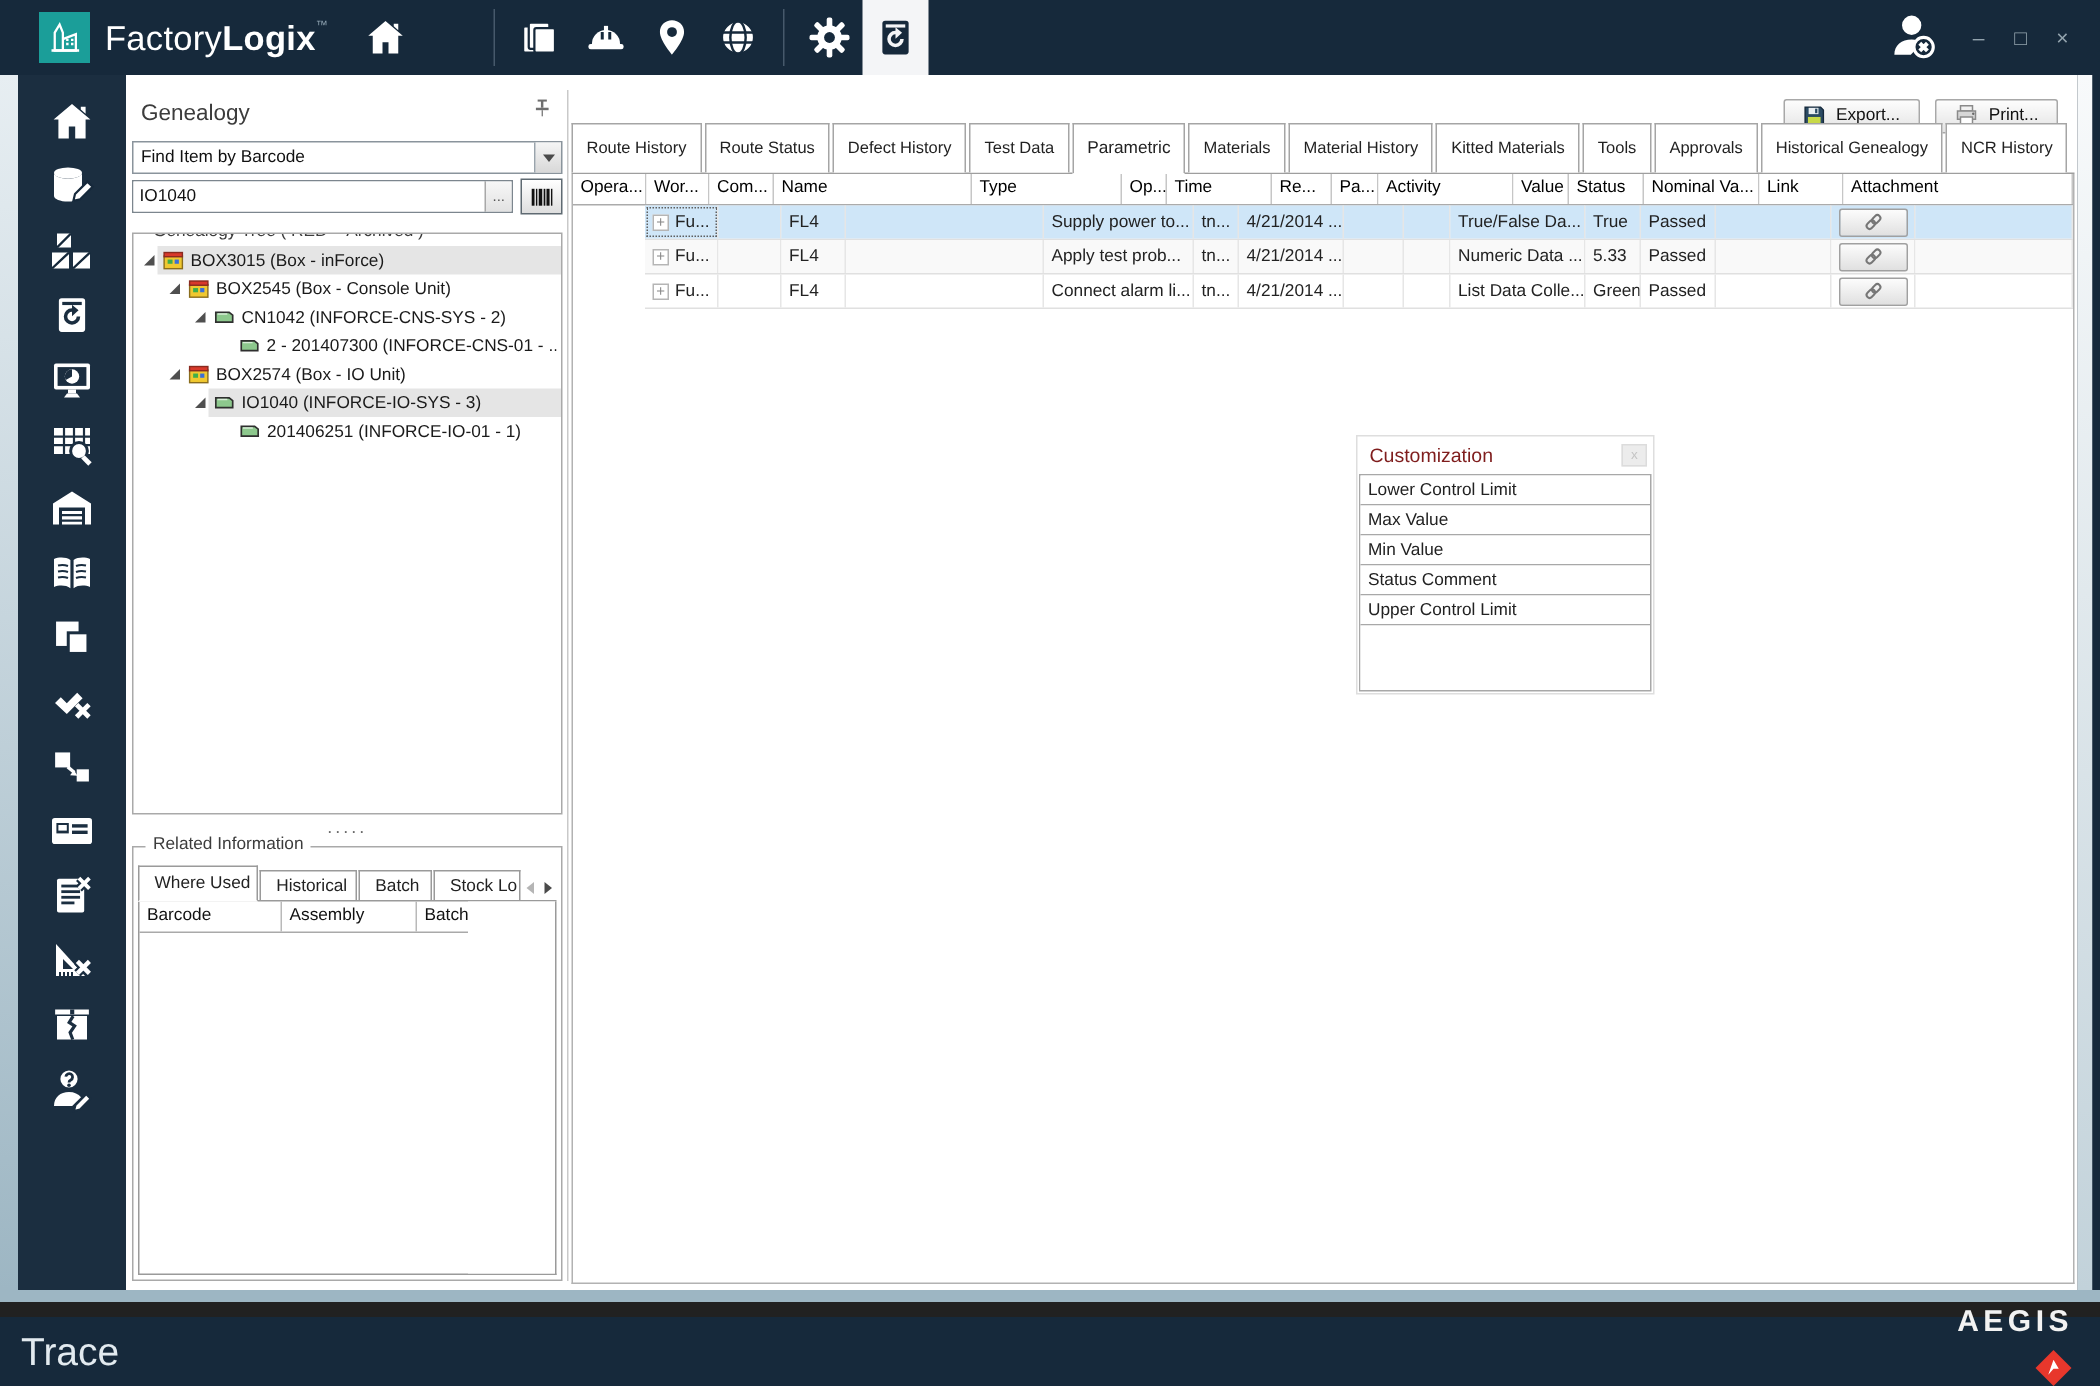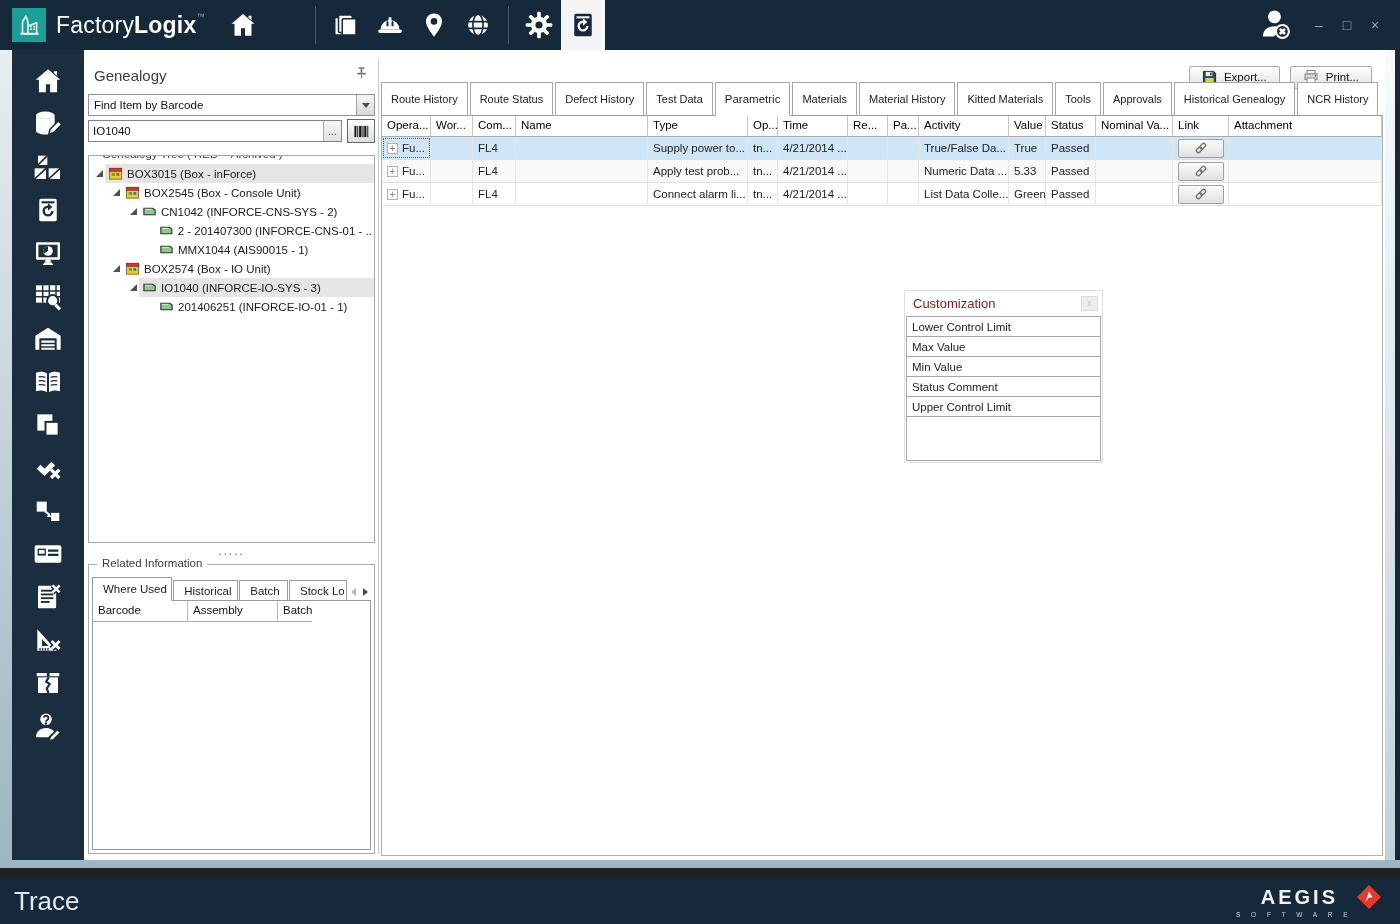--- a/index.html
+++ b/index.html
@@ -1,21 +1,21 @@
 <!DOCTYPE html>
 <html><head>
 <meta charset="utf-8">
 <style>
   * { margin:0; padding:0; box-sizing:border-box; }
   html,body { width:1400px; height:924px; font-family:"Liberation Sans","DejaVu Sans",sans-serif; background:#16293b; overflow:hidden; }
   .window { position:relative; width:1400px; height:924px; display:flex; flex-direction:column; }
 
   
   .topbar { height:50px; background:#16293b; display:flex; align-items:center; flex-shrink:0; }
-  .brand { display:flex; align-items:center; padding-left:12px; }
+  .brand { display:flex; align-items:center; padding-left:26px; }
   .brand-logo { width:34px; height:34px; background:#1b9e99; display:flex; align-items:center; justify-content:center; }
   .brand-text { margin-left:10px; font-size:23px; color:#fff; letter-spacing:.2px; }
   .brand-text .b1 { font-weight:400; }
   .brand-text .b2 { font-weight:700; }
   .brand-tm { font-size:8px; color:#8fa3b1; vertical-align:top; }
   .tb-home { margin-left:16px; }
   .tb-ico { width:44px; height:50px; display:flex; align-items:center; justify-content:center; cursor:pointer; }
   .tb-div { width:1px; height:38px; background:#46596b; margin:0 8px; }
   .tb-group { display:flex; align-items:center; margin-left:42px; }
   .tb-active { background:#f4f5f7; }
@@ -81,21 +81,21 @@
   .btn { height:23px; border:1px solid #a8a8a8; border-radius:2px; background:linear-gradient(#fdfdfd,#e3e3e3); display:flex; align-items:center; gap:7px; padding:0 12px; font-size:11.5px; color:#111; cursor:pointer; }
 
   .mtabs { display:flex; align-items:flex-end; height:22px; border-bottom:1px solid #9e9e9e; }
   .mtab { height:20px; border:1px solid #a5a5a5; border-bottom:none; background:#fff; font-size:11px; color:#222; display:flex; align-items:center; padding:16px 9px; margin-right:2px; cursor:pointer; white-space:nowrap; }
   .mtab.active { height:23px; margin-bottom:-1px; position:relative; z-index:2; border-bottom:1px solid #fff; font-size:11.5px; }
 
   .mgrid { flex:1; border:1px solid #b2b2b2; border-top:none; display:flex; flex-direction:column; position:relative; min-height:0; background:#fff; }
   .grow { display:grid; grid-template-columns:49px 42px 43px 132px 100px 30px 70px 40px 31px 90px 37px 50px 77px 56px 1fr; }
   .ghead { height:21px; border-bottom:1px solid #ababab; }
   .ghead > div { font-size:11.5px; color:#000; padding:3px 0 0 5px; border-right:1px solid #c6c6c6; white-space:nowrap; overflow:hidden; background:#fff; }
-  .drow { height:23px; border-bottom:1px solid #e0e0e0; }
+  .drow { height:23px; border-bottom:1px solid #e0e0e0;margin-left:48px; }
   .drow > div { font-size:11.5px; color:#222; line-height:22px; padding-left:5px; border-right:1px solid #e6e6e6; white-space:nowrap; overflow:hidden; display:flex; align-items:center; }
   .drow.sel > div { background:#cfe6f8; }
   .drow.alt > div { background:#f9f9f9; }
   .cell-op { gap:4px; }
   .plusbox { width:11px; height:11px; border:1px solid #b5b5b5; color:#8a8a8a; font-size:10px; line-height:9px; text-align:center; flex-shrink:0; display:inline-block; background:#fff; }
   .plusbox::before { content:"+"; }
   .focus { outline:1px dotted #5f5f5f; outline-offset:-2px; }
   .linkcell { justify-content:center; padding-left:0 !important; }
   .linkbtn { width:46px; height:19px; border:1px solid #a0a0a0; border-radius:2px; background:linear-gradient(#fcfcfc,#e0e0e0); display:flex; align-items:center; justify-content:center; cursor:pointer; }
   .gfill { flex:1; }
@@ -108,21 +108,21 @@
   .cust-list { border:1px solid #a8a8a8; margin:0 1px 1px 1px; }
   .cust-item { height:20px; border-bottom:1px solid #a8a8a8; font-size:11.5px; color:#222; display:flex; align-items:center; padding-left:5px; background:#fff; cursor:pointer; }
   .cust-empty { height:43px; background:#fff; }
 
   
   .strip-light { height:8px; background:#9db6c3; flex-shrink:0; }
   .strip-dark { height:10px; background:#212121; flex-shrink:0; }
   .bottombar { height:46px; background:#16293b; display:flex; align-items:center; padding:0 14px; flex-shrink:0; }
   .bb-title { font-size:26px; color:#e2eaef; font-weight:400; }
   .bb-logo { margin-left:auto; display:flex; flex-direction:column; align-items:flex-end; padding-right:4px; }
-  .bb-logo-row { display:flex; align-items:center; gap:18px; }
+  .bb-logo-row { display:flex; align-items:flex-end; gap:6px;flex-direction:column; }
   .bb-aegis { font-size:20px; font-weight:700; letter-spacing:3px; color:#f2f2f2; }
   .bb-sub { font-size:6.5px; letter-spacing:4.5px; color:#c9d1d6; margin-top:1px; margin-right:30px; }
 </style>
 </head>
 <body>
 
 <div class="window">
 
   <div class="topbar">
     <div class="brand">
@@ -449,30 +449,20 @@
               </span>
           </div>
           <div class="trow">
             <span class="tindent" style="width:67px"></span>
             <span class="twrap">
                 <svg width="15" height="15" viewBox="0 0 16 16">
                   <path d="M2 4.5h9.5l2.5 2v5H2z" fill="#8dc88d" stroke="#2f2f2f" stroke-width="1.2"></path>
                   <path d="M3.2 5.7h7" stroke="#d8ecd8" stroke-width="1"></path>
                 </svg>
                 <span class="tlabel">2 - 201407300 (INFORCE-CNS-01 - ...</span>
-              </span>
-          </div>
-          <div class="trow">
-            <span class="tindent" style="width:67px"></span>
-            <span class="twrap">
-                <svg width="15" height="15" viewBox="0 0 16 16">
-                  <path d="M2 4.5h9.5l2.5 2v5H2z" fill="#8dc88d" stroke="#2f2f2f" stroke-width="1.2"></path>
-                  <path d="M3.2 5.7h7" stroke="#d8ecd8" stroke-width="1"></path>
-                </svg>
-                <span class="tlabel">MMX1044 (AIS90015 - 1)</span>
               </span>
           </div>
           <div class="trow">
             <span class="tindent" style="width:21px"></span>
               <span class="texp"></span>
             <span class="twrap">
                 <svg width="15" height="15" viewBox="0 0 16 16">
                   <rect x="1.5" y="5" width="13" height="9" fill="#f0c830" stroke="#8a6d1d"></rect>
                   <rect x="1.5" y="2.5" width="13" height="3" fill="#d8392b" stroke="#8a2a1f"></rect>
                   <rect x="4" y="7.5" width="3.5" height="3" fill="#3fae49"></rect>

